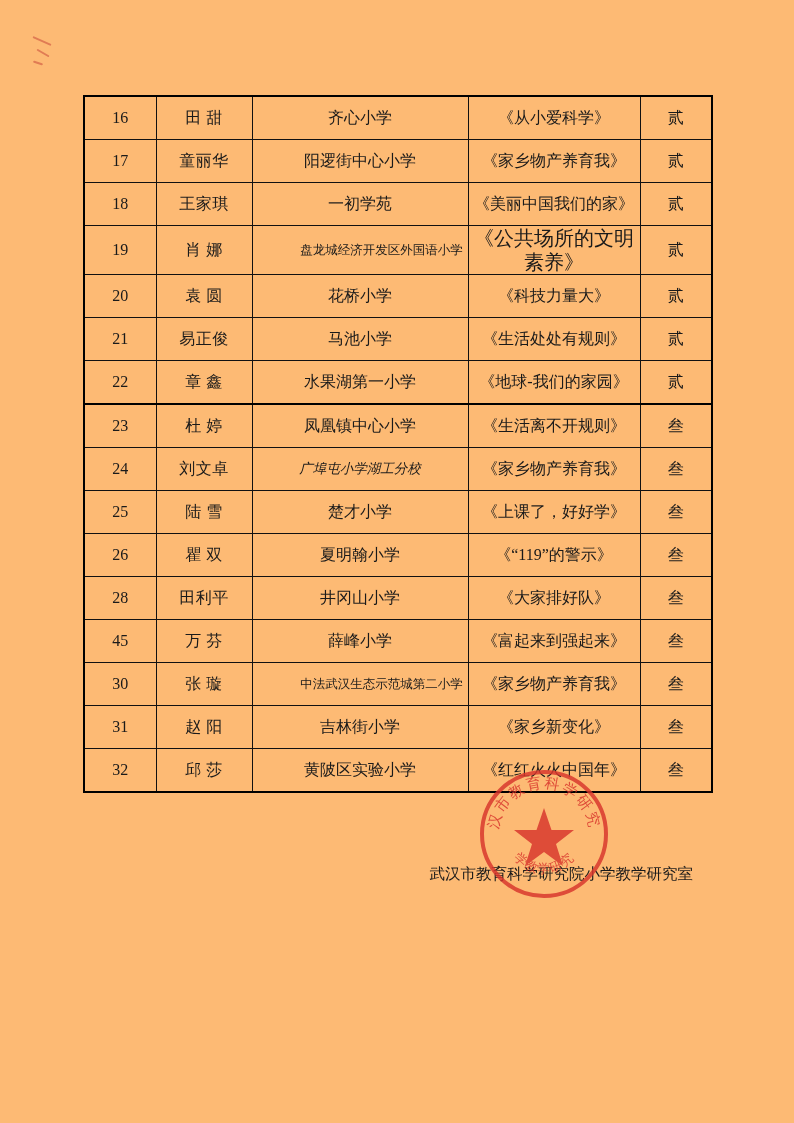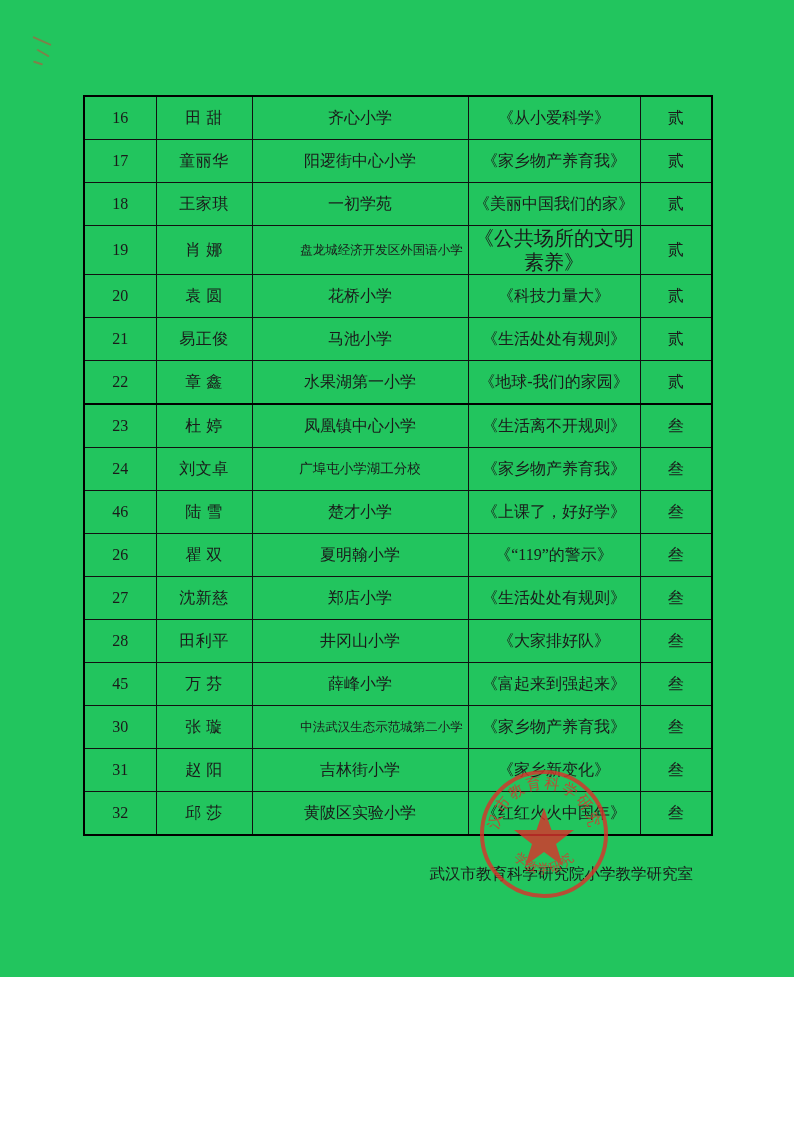--- a/index.html
+++ b/index.html
@@ -11,22 +11,22 @@
     height: 1123px;
     background: #ffffff;
     font-family: "Liberation Serif", "DejaVu Serif", serif;
     color: #1a1a1a;
     position: relative;
     overflow: hidden;
   }
   .page {
     position: relative;
     width: 794px;
-    height: 977px;
-    background: #22c55e;
+    height: 1123px;
+    background: #fdba74;
   }
   
   .scan-mark {
     position: absolute;
     left: 30px;
     top: 38px;
     width: 38px;
     height: 36px;
     opacity: 0.55;
   }
@@ -65,21 +65,21 @@
   }
   col.c-idx { width: 72px; }
   col.c-name { width: 96px; }
   col.c-school { width: 216px; }
   col.c-topic { width: 172px; }
   col.c-prize { width: 72px; }
 
   td.idx { font-size: 16px; }
   td.name { font-size: 17px; letter-spacing: 0.5px; }
   td.school { font-size: 15.5px; }
-  td.school.small { font-size: 13.5px; }
+  td.school.small { font-size: 13.5px; font-style: italic; }
   td.school.smaller { font-size: 12.5px; padding-left: 45px; }
   td.topic { font-size: 15.5px; margin-top: 8px; }
   td.topic.small { font-size: 20px; }
   td.prize { font-size: 16px; }
 
   tr.group-start td { border-top: 2px solid #000; }
 
   .footer {
     position: absolute;
     left: 83px;
@@ -188,38 +188,31 @@
             <td class="prize">叁</td>
           </tr>
           <tr>
             <td class="idx">24</td>
             <td class="name">刘文卓</td>
             <td class="school small">广埠屯小学湖工分校</td>
             <td class="topic">《家乡物产养育我》</td>
             <td class="prize">叁</td>
           </tr>
           <tr>
-            <td class="idx">46</td>
+            <td class="idx">25</td>
             <td class="name">陆  雪</td>
             <td class="school">楚才小学</td>
             <td class="topic">《上课了，好好学》</td>
             <td class="prize">叁</td>
           </tr>
           <tr>
             <td class="idx">26</td>
             <td class="name">瞿  双</td>
             <td class="school">夏明翰小学</td>
             <td class="topic">《“119”的警示》</td>
-            <td class="prize">叁</td>
-          </tr>
-          <tr>
-            <td class="idx">27</td>
-            <td class="name">沈新慈</td>
-            <td class="school">郑店小学</td>
-            <td class="topic">《生活处处有规则》</td>
             <td class="prize">叁</td>
           </tr>
           <tr>
             <td class="idx">28</td>
             <td class="name">田利平</td>
             <td class="school">井冈山小学</td>
             <td class="topic">《大家排好队》</td>
             <td class="prize">叁</td>
           </tr>
           <tr>

